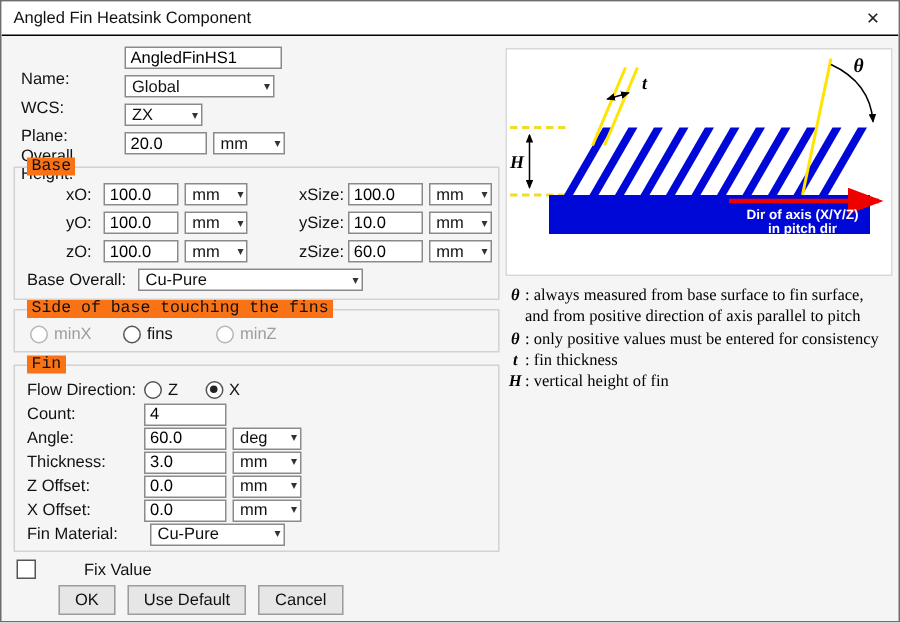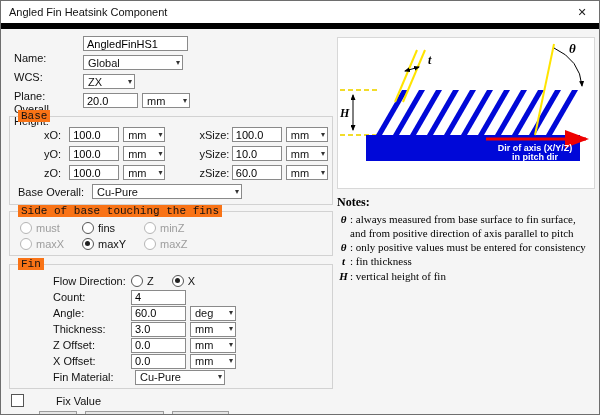--- a/index.html
+++ b/index.html
@@ -2,21 +2,21 @@
 <html><head>
 <meta charset="utf-8">
 <style>
   html,body { margin:0; padding:0; background:#ffffff; }
   body { font-family:"Liberation Sans", sans-serif; font-size:11px; color:#111; }
 
   .dialog { position:relative; width:600px; height:415px; box-sizing:border-box;
             border:1px solid #6e6e6e; background:#f5f5f5; overflow:hidden; }
 
   .titlebar { height:22px; background:#ffffff; display:flex; align-items:center;
-              justify-content:space-between; border-bottom:6px solid #000000; }
+              justify-content:space-between; border-bottom:1px solid #000000; }
   .titlebar .title { padding-left:8px; font-size:11px; }
   .titlebar .close { width:34px; height:22px; display:flex; align-items:center;
                      justify-content:center; font-size:11px; color:#222; cursor:default; }
 
   .content { position:relative; width:600px; height:392px; }
 
   .form-area { position:absolute; left:8px; top:5px; width:324px; }
 
   .frow { display:flex; align-items:center; height:19px; }
   .frow > label { width:74px; padding-left:5px; box-sizing:border-box;margin-top:28px; }
@@ -46,21 +46,21 @@
 
   .radio-row { display:flex; align-items:center; height:16px; padding-left:6px; }
   .radio-item { display:flex; align-items:center; width:62px; }
   .radio { width:10px; height:10px; border:1px solid #555; border-radius:50%;
            background:#fff; margin-right:4px; position:relative; flex:none; }
   .radio.checked::after { content:""; position:absolute; left:2px; top:2px;
            width:5px; height:5px; border-radius:50%; background:#222; }
   .radio-item.disabled .radio { border-color:#b5b5b5; }
   .radio-item.disabled .rlabel { color:#9d9d9d; }
 
-  .finrow { display:flex; align-items:center; height:16px; padding-left:4px;margin-left:35px; }
+  .finrow { display:flex; align-items:center; height:16px; padding-left:4px; }
   .finrow > label { width:78px; }
   .finrow .combo { margin-left:4px; }
   .fin-radio { display:flex; align-items:center; margin-right:18px; }
   .fin-radio .radio { margin-right:4px; }
 
   .fixrow { display:flex; align-items:center; height:15px; margin-top:4px; padding-left:2px;gap:27px; }
   .checkbox { width:11px; height:11px; border:1px solid #555; background:#fff;
               margin-right:5px; flex:none; }
 
   .btnrow { display:flex; align-items:center; margin-top:3px; padding-left:30px; }
@@ -177,43 +177,29 @@
             <span class="combo-arrow">▾</span>
           </span>
         </div>
       </div>
 
       <div class="groupbox">
         <span class="gb-title">Side of base touching the fins</span>
         <div class="radio-row">
           <span class="radio-item disabled">
             <span class="radio"></span>
-            <span class="rlabel">must</span>
+            <span class="rlabel">minX</span>
           </span>
           <span class="radio-item">
             <span class="radio"></span>
             <span class="rlabel">fins</span>
           </span>
           <span class="radio-item disabled">
             <span class="radio"></span>
             <span class="rlabel">minZ</span>
-          </span>
-        </div>
-        <div class="radio-row">
-          <span class="radio-item disabled">
-            <span class="radio"></span>
-            <span class="rlabel">maxX</span>
-          </span>
-          <span class="radio-item">
-            <span class="radio checked"></span>
-            <span class="rlabel">maxY</span>
-          </span>
-          <span class="radio-item disabled">
-            <span class="radio"></span>
-            <span class="rlabel">maxZ</span>
           </span>
         </div>
       </div>
 
       <div class="groupbox" style="margin-top:8px">
         <span class="gb-title">Fin</span>
 
         <div class="finrow">
           <label>Flow Direction:</label>
           <span class="fin-radio">
@@ -333,21 +319,20 @@
           <line x1="15" y1="57" x2="15" y2="92" stroke="#000" stroke-width="1" marker-start="url(#arrB)" marker-end="url(#arrB)"></line>
           <text x="2" y="79" font-size="12" font-family="Liberation Serif, serif" font-style="italic" font-weight="bold">H</text>
 
           <line x1="148" y1="101" x2="248" y2="101" stroke="#ee0000" stroke-width="3" marker-end="url(#arrR)"></line>
           <text x="197" y="113" text-anchor="middle" font-size="9" font-weight="bold" fill="#ffffff" font-family="Liberation Sans, sans-serif">Dir of axis (X/Y/Z)</text>
           <text x="197" y="122" text-anchor="middle" font-size="9" font-weight="bold" fill="#ffffff" font-family="Liberation Sans, sans-serif">in pitch dir</text>
         </svg>
       </div>
 
       <div class="notes">
-        <div class="notes-title">Notes:</div>
         <div class="note-item">
           <span class="note-sym">θ</span>
             <span class="note-text">: always measured from base surface to fin surface, and from positive direction of axis parallel to pitch</span>
         </div>
         <div class="note-item">
           <span class="note-sym">θ</span>
             <span class="note-text">: only positive values must be entered for consistency</span>
         </div>
         <div class="note-item">
           <span class="note-sym">t</span>

